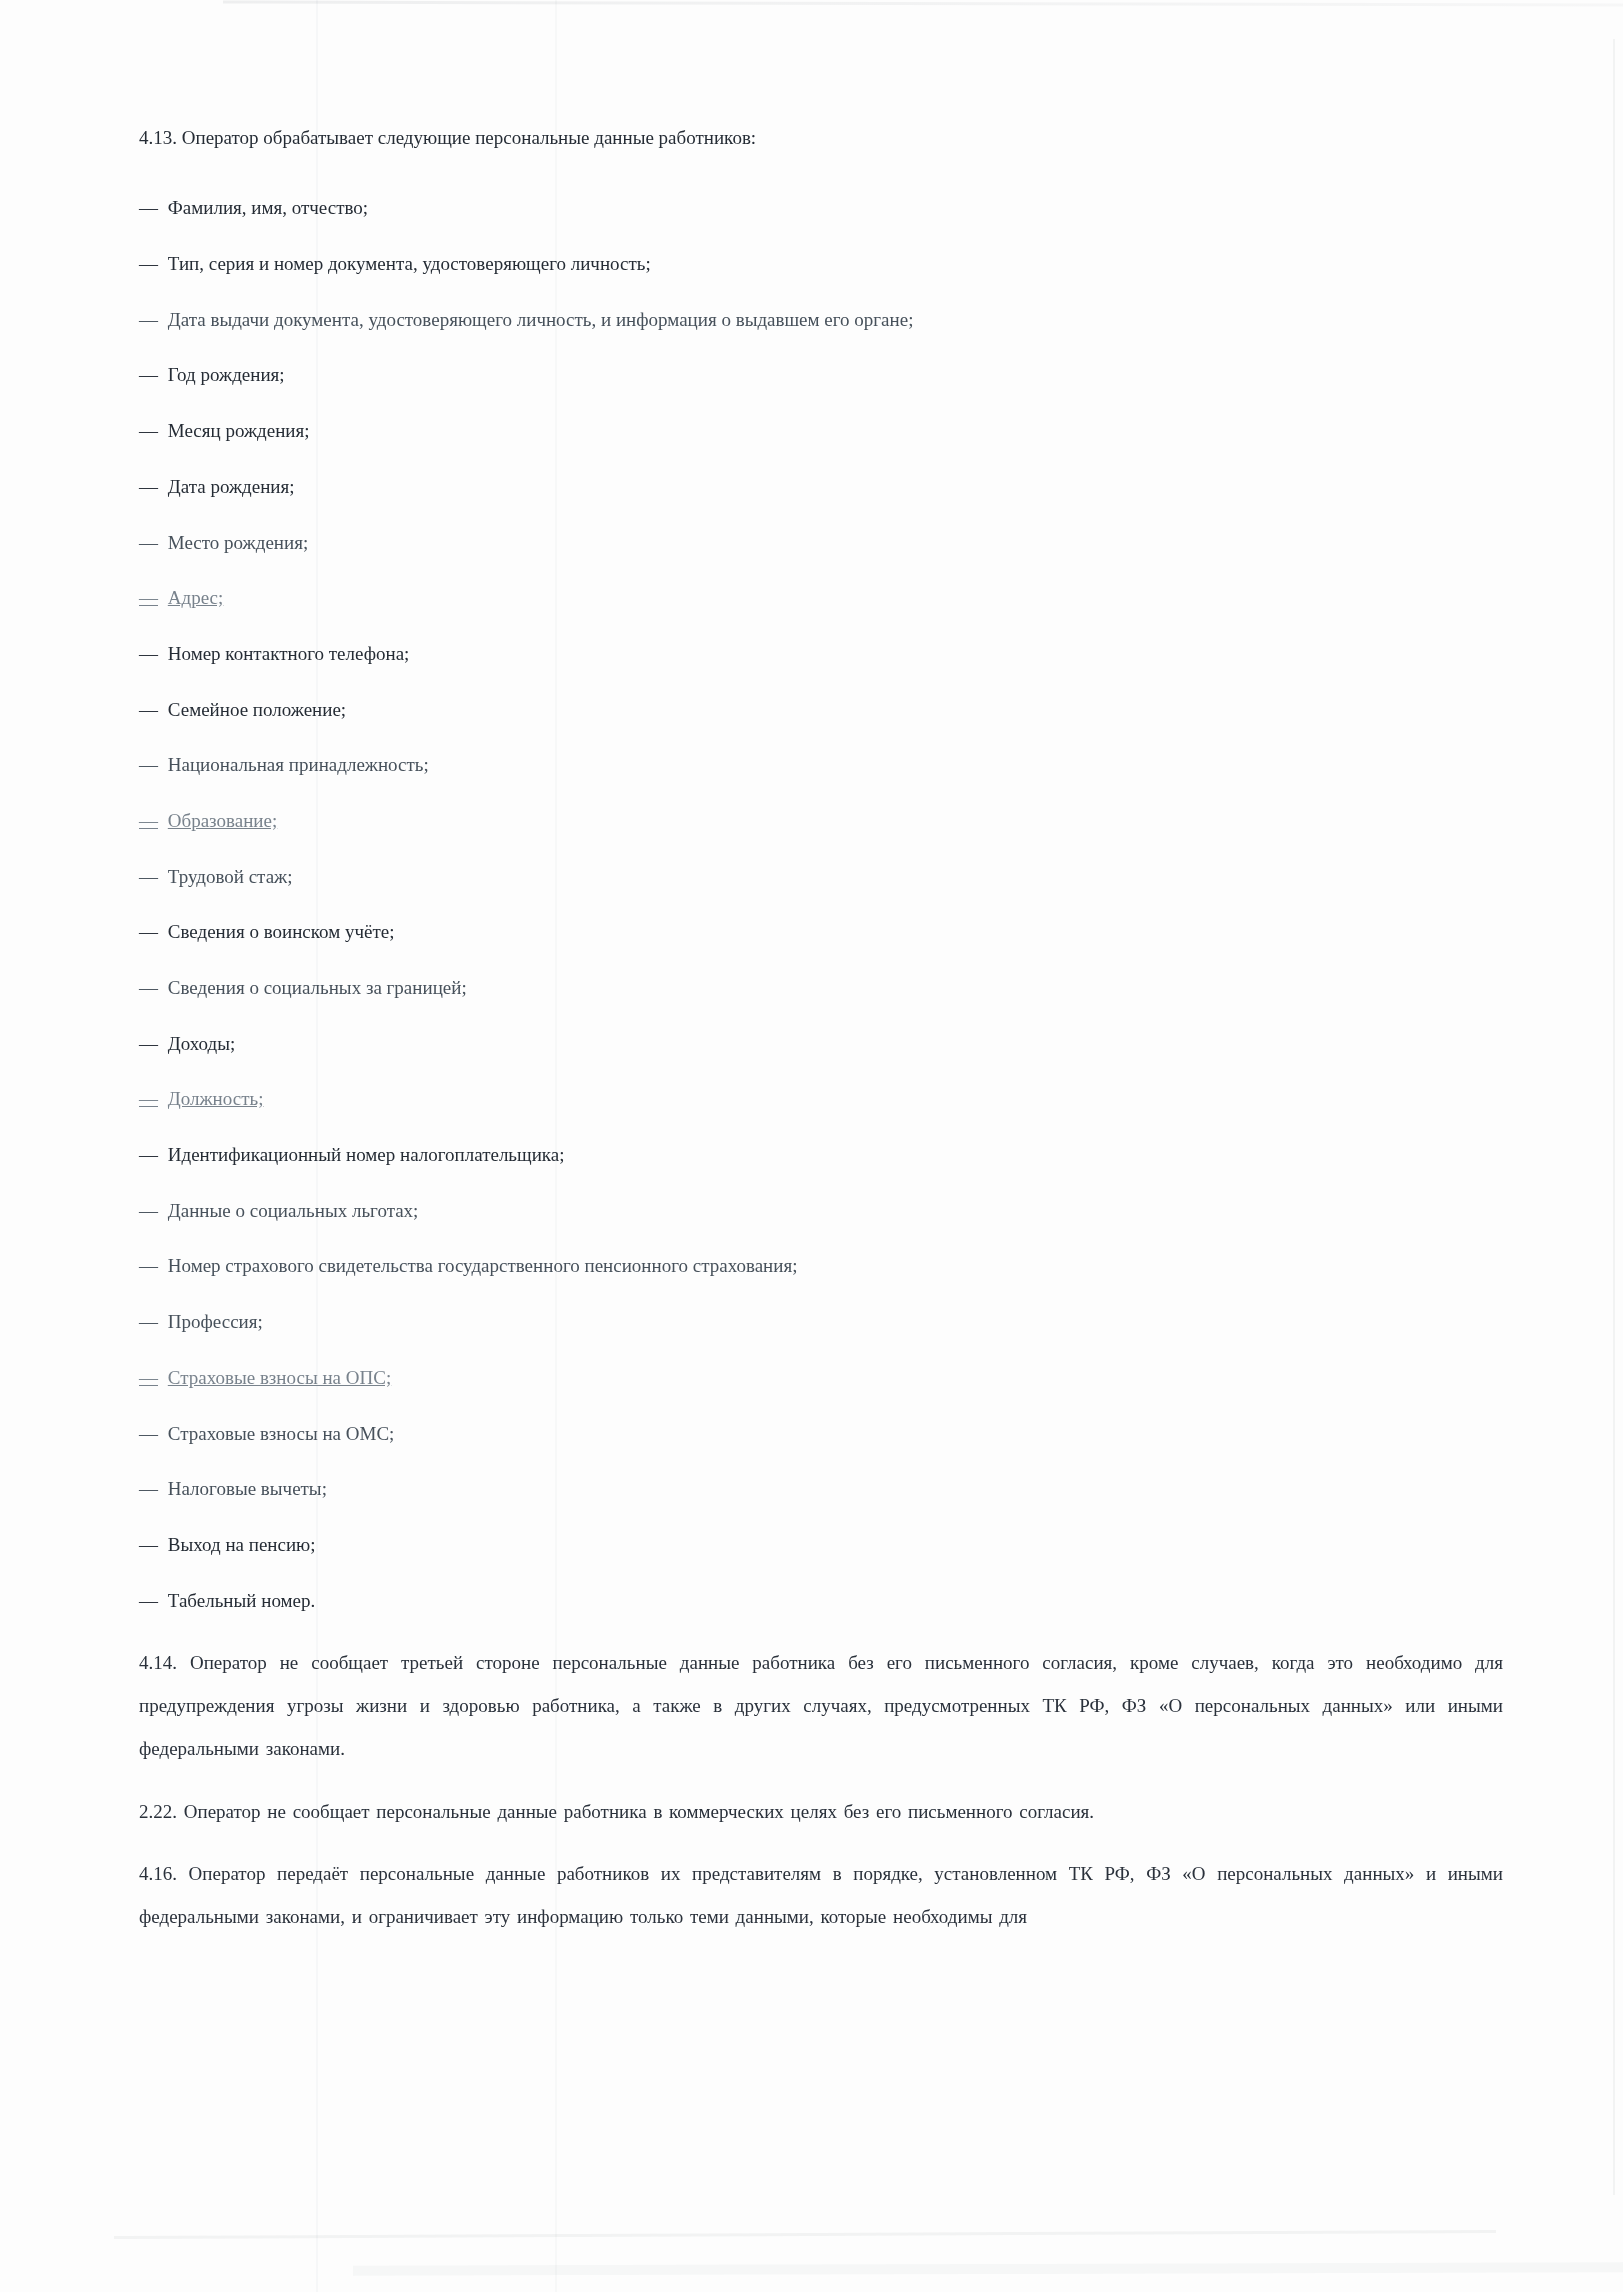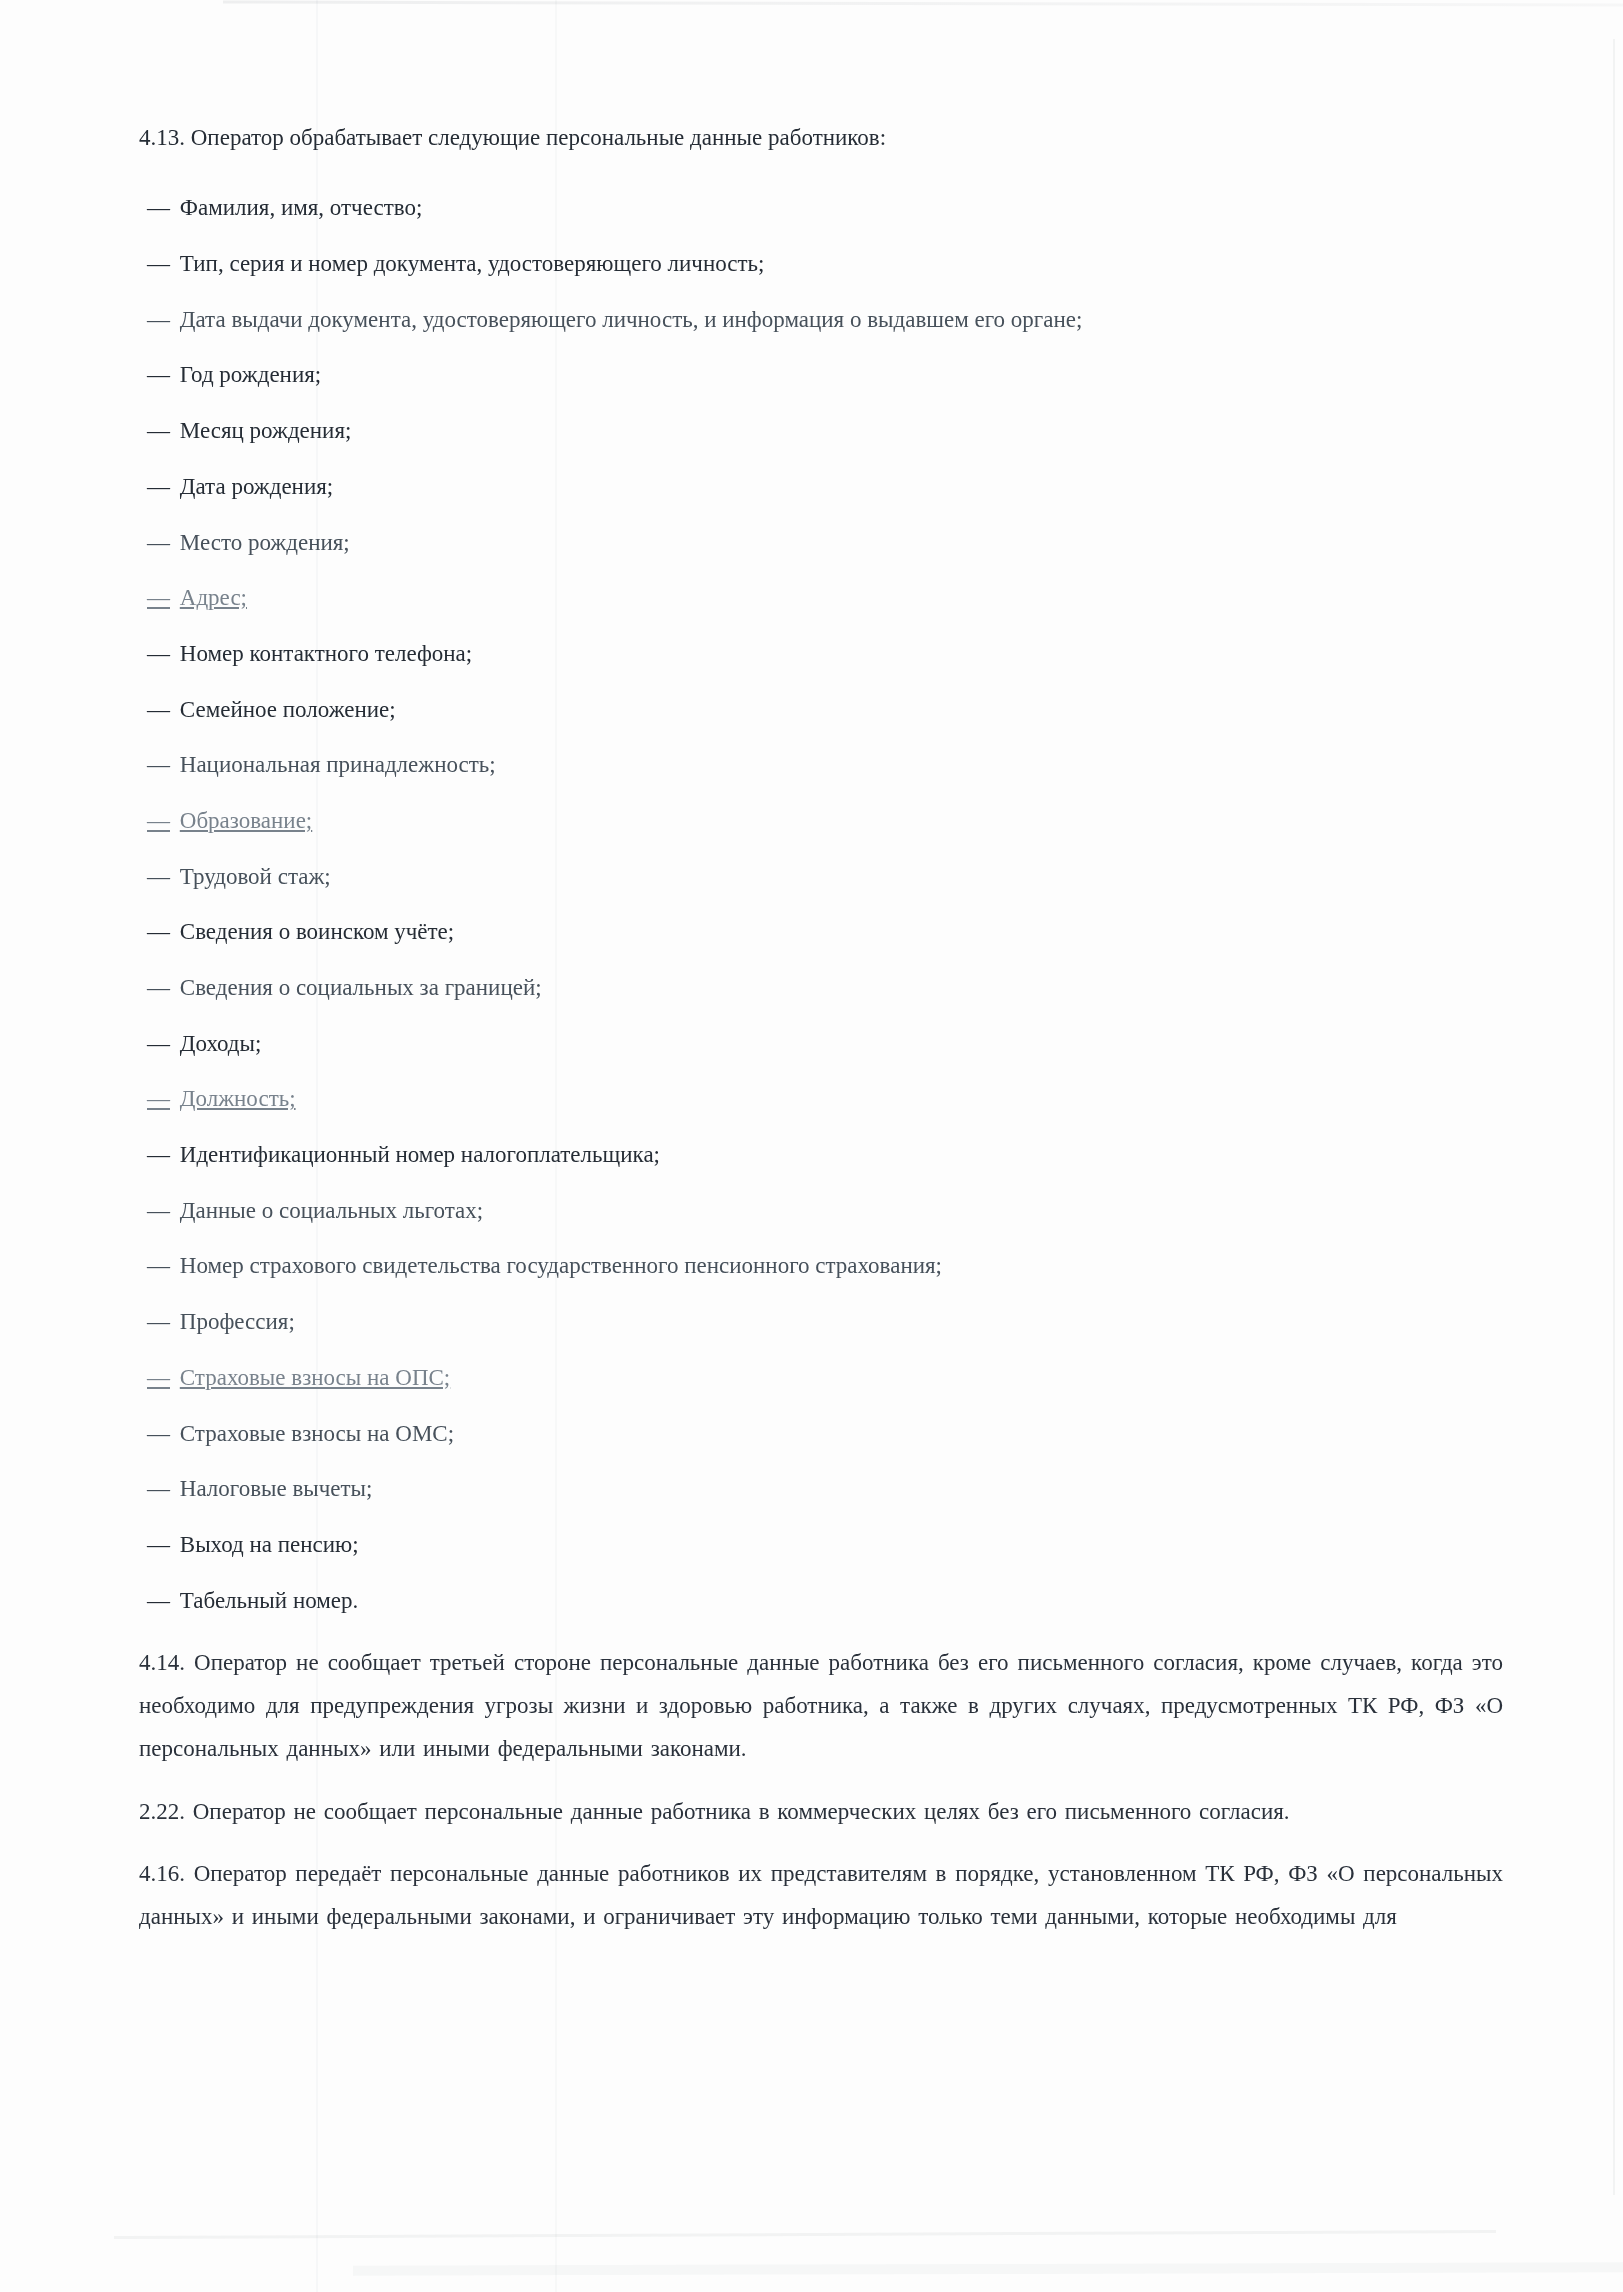--- a/index.html
+++ b/index.html
@@ -49,31 +49,31 @@
   .scan-bottom-2 {
     bottom: 19.6px; left: 353px; width: 1270px; height: 9.8px;
     background: rgba(40,50,60,0.03);
     transform: rotate(-0.15deg);
   }
   .content {
     position: absolute;
     left: 139px;
     top: 116px;
     width: 1364px;
-    font-size: 23px;
+    font-size: 19px;
     line-height: 43px;
     color: #2a313b;
   }
   .lead {
     margin: 0 0 27.4px 0;
     text-align: justify;
     color: #252c35;
   }
   .pd-list {
-    margin: 8px;
+    margin: 0;
   }
   .item {
     margin: 0 0 12.7px 0;
     text-align: justify;
   }
   .item .dash {
     margin-right: 9.8px;
   }
   .tone-dark   { color: #252c35; }
   .tone-medium { color: #47515b; }

